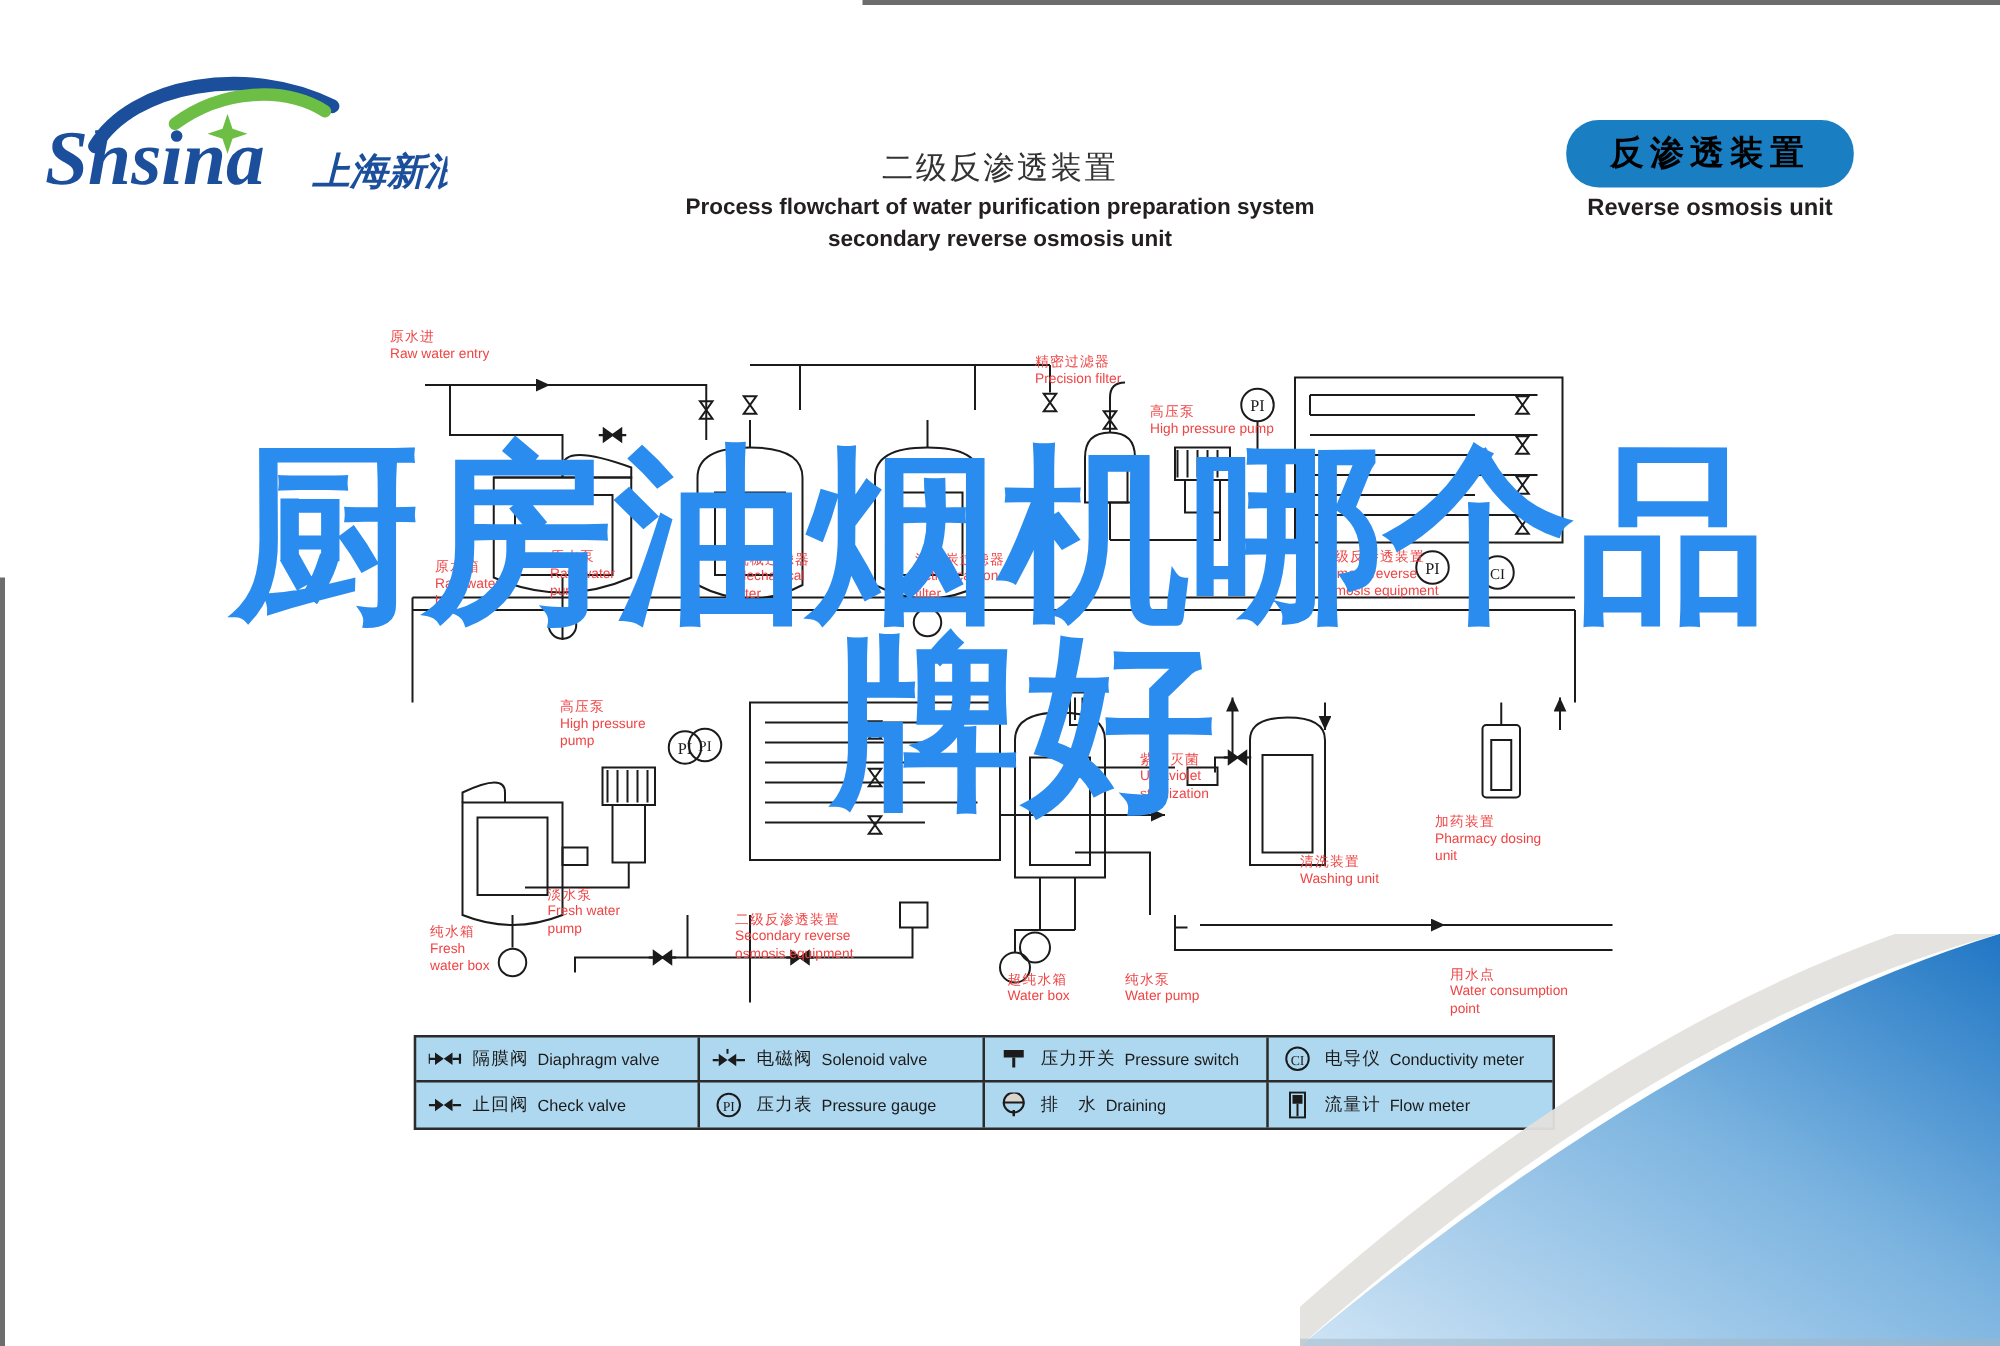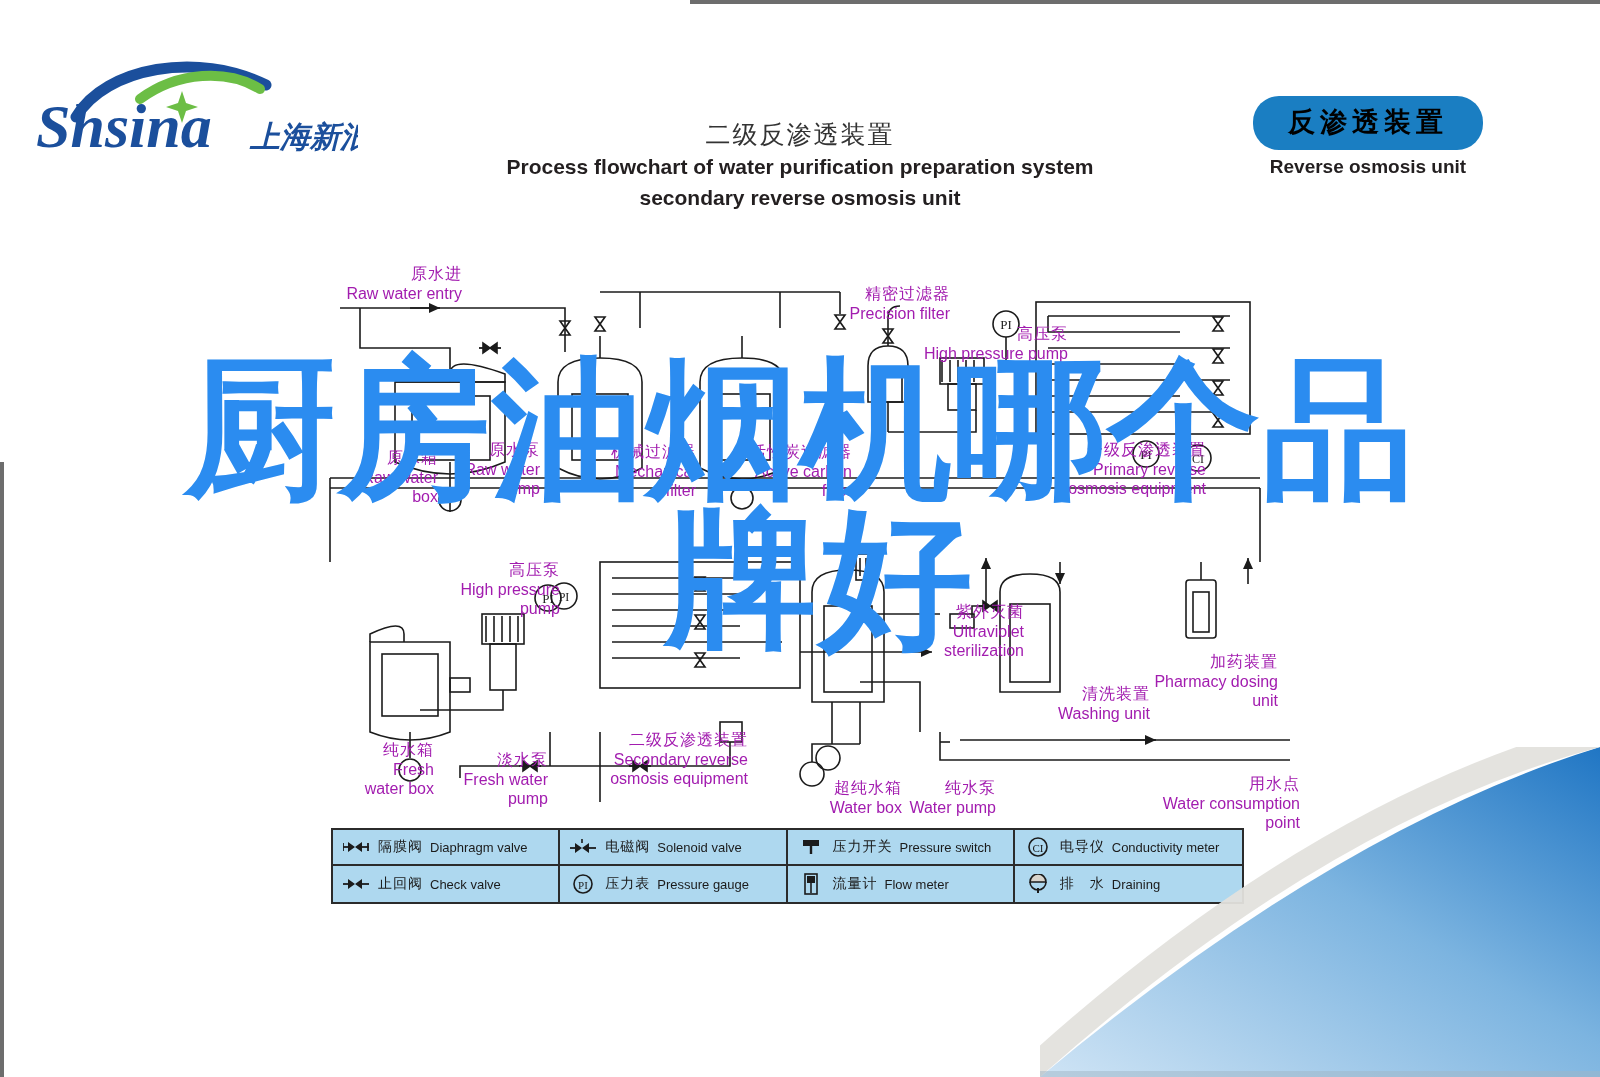--- a/index.html
+++ b/index.html
@@ -17,32 +17,32 @@
   #swoosh svg{display:block;}
 
   
   #logo{position:absolute;left:28px;top:55px;width:330px;height:105px;}
   #logo svg{display:block;}
 
   
   #title-block{position:absolute;left:380px;top:112px;width:840px;text-align:center;color:#231f20;}
   #t-cn-main{font-size:34px;font-weight:bold;letter-spacing:2px;line-height:1.25;}
   #t-cn-sub{font-size:25px;font-weight:normal;letter-spacing:2px;line-height:1.45;margin-top:4px;color:#333;}
-  #t-en-1,#t-en-2{font-size:21px;font-weight:bold;line-height:1.45;color:#231f20;}
+  #t-en-1,#t-en-2{font-size:18px;font-weight:bold;line-height:1.45;color:#231f20;}
 
   
   #badge{position:absolute;left:1253px;top:96px;width:230px;text-align:center;}
   #badge-pill{display:block;background:#1a7ec2;border-radius:26px;color:#000000;
               font-size:27px;font-weight:bold;letter-spacing:5px;padding:8px 0 10px 0;}
   #badge-en{display:block;margin-top:6px;font-size:19px;font-weight:bold;color:#231f20;}
 
   
   #diagram{position:absolute;left:300px;top:262px;width:1000px;height:570px;}
   #diagram svg{display:block;}
-  .dg-label{position:absolute;font-size:16px;color:#a21caf;line-height:1.22;text-align:right;white-space:pre-line;}
+  .dg-label{position:absolute;font-size:11px;color:#ef4444;line-height:1.22;text-align:left;white-space:pre-line;}
   .dg-label .cn{letter-spacing:1px;}
 
   
   #legend{position:absolute;left:331px;top:828px;width:913px;height:76px;
           border:2px solid #2b2b2b;box-sizing:border-box;background:#aed8ef;
           display:grid;grid-template-columns:repeat(4,1fr);grid-template-rows:1fr 1fr;}
   .lg-cell{border-right:2px solid #2b2b2b;border-bottom:2px solid #2b2b2b;box-sizing:border-box;
            display:flex;align-items:center;gap:7px;padding:0 8px;}
   .lg-cell:nth-child(4n){border-right:none;}
   .lg-cell:nth-child(n+5){border-bottom:none;}
@@ -239,21 +239,21 @@
         <div class="dg-label" style="left: 432px; top: 180px; width: 120px;"><div class="cn">活性炭过滤器</div><div>Active carbon
 filter</div></div>
         <div class="dg-label" style="left: 528px; top: 22px; width: 122px;"><div class="cn">精密过滤器</div><div>Precision filter</div></div>
         <div class="dg-label" style="left: 620px; top: 62px; width: 148px;"><div class="cn">高压泵</div><div>High pressure pump</div></div>
         <div class="dg-label" style="left: 756px; top: 178px; width: 150px;"><div class="cn">一级反渗透装置</div><div>Primary reverse
 osmosis equipment</div></div>
         <div class="dg-label" style="left: 148px; top: 298px; width: 112px;"><div class="cn">高压泵</div><div>High pressure
 pump</div></div>
         <div class="dg-label" style="left: 44px; top: 478px; width: 90px;"><div class="cn">纯水箱</div><div>Fresh
 water box</div></div>
-        <div class="dg-label" style="left: 138px; top: 488px; width: 110px;"><div class="cn">淡水泵</div><div>Fresh water
+        <div class="dg-label" style="left: 138px; top: 448px; width: 110px;"><div class="cn">淡水泵</div><div>Fresh water
 pump</div></div>
         <div class="dg-label" style="left: 288px; top: 468px; width: 160px;"><div class="cn">二级反渗透装置</div><div>Secondary reverse
 osmosis equipment</div></div>
         <div class="dg-label" style="left: 612px; top: 340px; width: 112px;"><div class="cn">紫外灭菌</div><div>Ultraviolet
 sterilization</div></div>
         <div class="dg-label" style="left: 740px; top: 422px; width: 110px;"><div class="cn">清洗装置</div><div>Washing unit</div></div>
         <div class="dg-label" style="left: 848px; top: 390px; width: 130px;"><div class="cn">加药装置</div><div>Pharmacy dosing
 unit</div></div>
         <div class="dg-label" style="left: 506px; top: 516px; width: 96px;"><div class="cn">超纯水箱</div><div>Water box</div></div>
         <div class="dg-label" style="left: 600px; top: 516px; width: 96px;"><div class="cn">纯水泵</div><div>Water pump</div></div>
@@ -329,39 +329,39 @@
           <svg width="22" height="22">
             <circle cx="11" cy="11" r="9" fill="none" stroke="#1b1b1b" stroke-width="1.6"></circle>
             <text x="11" y="16" font-size="11" text-anchor="middle" fill="#1b1b1b" font-family="Liberation Serif, serif">PI</text>
           </svg>
         </span>
         <span class="lg-cn">压力表</span>
         <span class="lg-en">Pressure gauge</span>
       </div>
       <div class="lg-cell">
         <span class="lg-ico">
+          <svg width="20" height="20">
+            <path d="M2,8 A8,8 0 0 1 18,8 Z" fill="#d9d4cc" stroke="#1b1b1b" stroke-width="1.6"></path>
+            <path d="M2,8 A8,8 0 0 0 18,8" fill="none" stroke="#1b1b1b" stroke-width="1.6"></path>
+            <line x1="10" y1="14" x2="10" y2="19" stroke="#1b1b1b" stroke-width="2"></line>
+          </svg>
+        </span>
+        <span class="lg-cn">排　水</span>
+        <span class="lg-en">Draining</span>
+      </div>
+      <div class="lg-cell">
+        <span class="lg-ico">
           <svg width="16" height="22">
             <rect x="2" y="1" width="12" height="20" fill="none" stroke="#1b1b1b" stroke-width="1.6"></rect>
             <rect x="4" y="3" width="8" height="7" fill="#1b1b1b"></rect>
             <line x1="8" y1="10" x2="8" y2="20" stroke="#1b1b1b" stroke-width="1.6"></line>
           </svg>
         </span>
         <span class="lg-cn">流量计</span>
         <span class="lg-en">Flow meter</span>
-      </div>
-      <div class="lg-cell">
-        <span class="lg-ico">
-          <svg width="20" height="20">
-            <path d="M2,8 A8,8 0 0 1 18,8 Z" fill="#d9d4cc" stroke="#1b1b1b" stroke-width="1.6"></path>
-            <path d="M2,8 A8,8 0 0 0 18,8" fill="none" stroke="#1b1b1b" stroke-width="1.6"></path>
-            <line x1="10" y1="14" x2="10" y2="19" stroke="#1b1b1b" stroke-width="2"></line>
-          </svg>
-        </span>
-        <span class="lg-cn">排　水</span>
-        <span class="lg-en">Draining</span>
       </div>
     </div>
 
   <div id="swoosh">
     <svg width="560" height="330" viewBox="0 0 560 330">
       <defs>
         <linearGradient id="gblue" x1="0" y1="1" x2="1" y2="0">
           <stop offset="0" stop-color="#cfe4f5"></stop>
           <stop offset="0.55" stop-color="#7cb4e0"></stop>
           <stop offset="1" stop-color="#2076c4"></stop>

